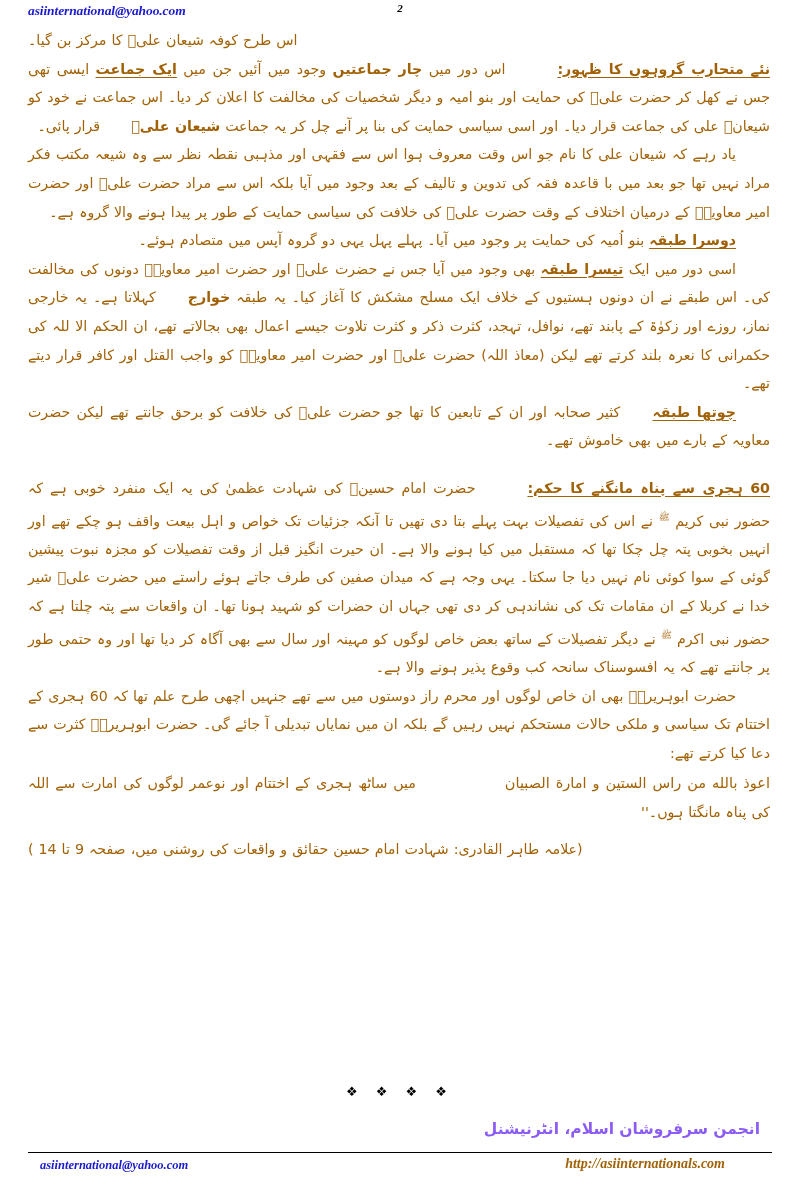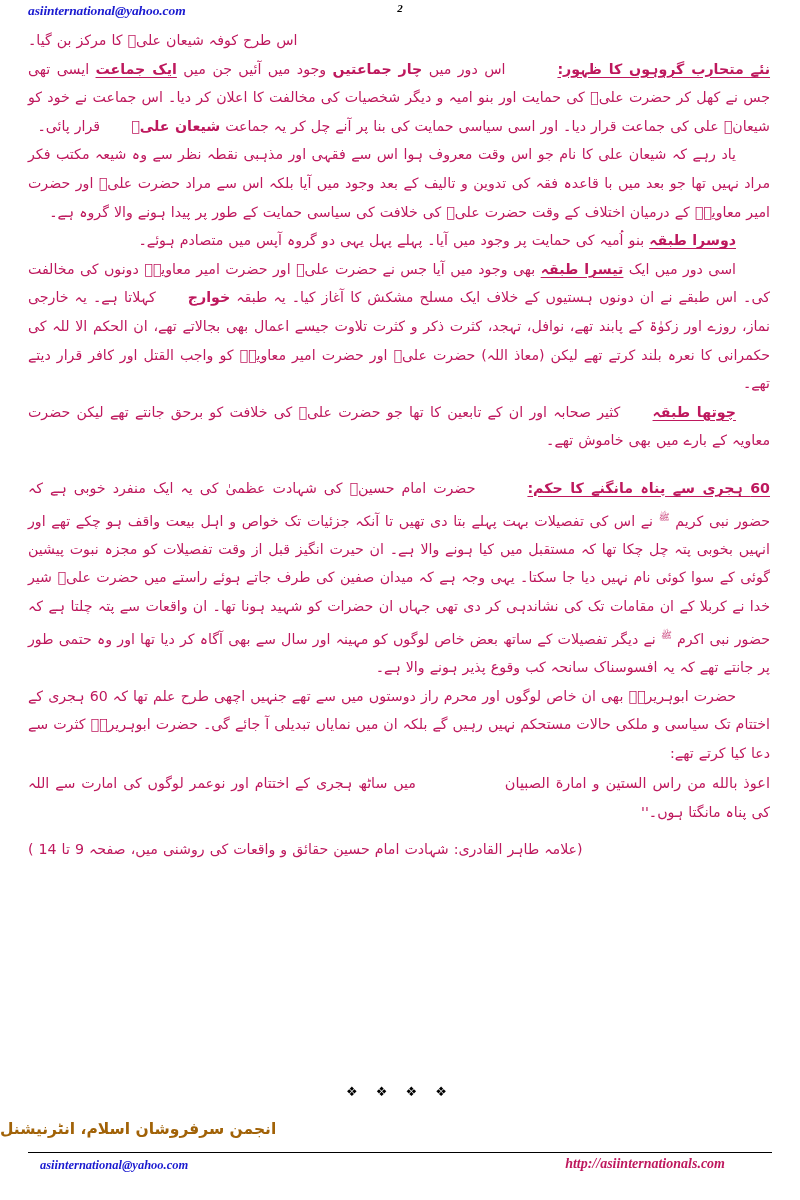--- a/index.html
+++ b/index.html
@@ -63,21 +63,21 @@
   .body-area {
     position: absolute;
     top: 26px;
     right: 30px;
     left: 28px;
     direction: rtl;
     text-align: justify;
     font-family: "DejaVu Sans", sans-serif;
     font-size: 14.2px;
     line-height: 28.6px;
-    color: #be185d;
+    color: #a16207;
   }
 
   p.para {
     margin: 0 0 0 0;
     padding: 0;
     text-align: justify;
     text-align-last: right;
     text-justify: inter-word;
     word-spacing: 0.5px;
   }
@@ -119,26 +119,26 @@
     left: 0;
     top: 1120px;
     width: 800px;
     height: 80px;
   }
   .org-name {
     position: absolute;
     left: 0;
     top: 0;
     width: 760px;
-    text-align: left;
+    text-align: right;
     direction: rtl;
     font-family: "DejaVu Sans", sans-serif;
     font-weight: bold;
     font-size: 15.5px;
-    color: #a16207;
+    color: #8b5cf6;
     letter-spacing: 0.3px;
   }
   .footer-rule {
     position: absolute;
     left: 28px;
     top: 32px;
     width: 744px;
     height: 0;
     border-top: 1.6px solid #000000;
   }
@@ -156,21 +156,21 @@
   }
   .footer-url {
     position: absolute;
     right: 75px;
     top: 36px;
     direction: ltr;
     font-family: "Liberation Serif", "DejaVu Serif", serif;
     font-style: italic;
     font-weight: bold;
     font-size: 14px;
-    color: #be185d;
+    color: #a16207;
     white-space: nowrap;
   }
 </style>
 </head>
 <body>
 
 <div class="page">
 
   <div class="page-header">
     <span class="header-email">asiinternational@yahoo.com</span>

